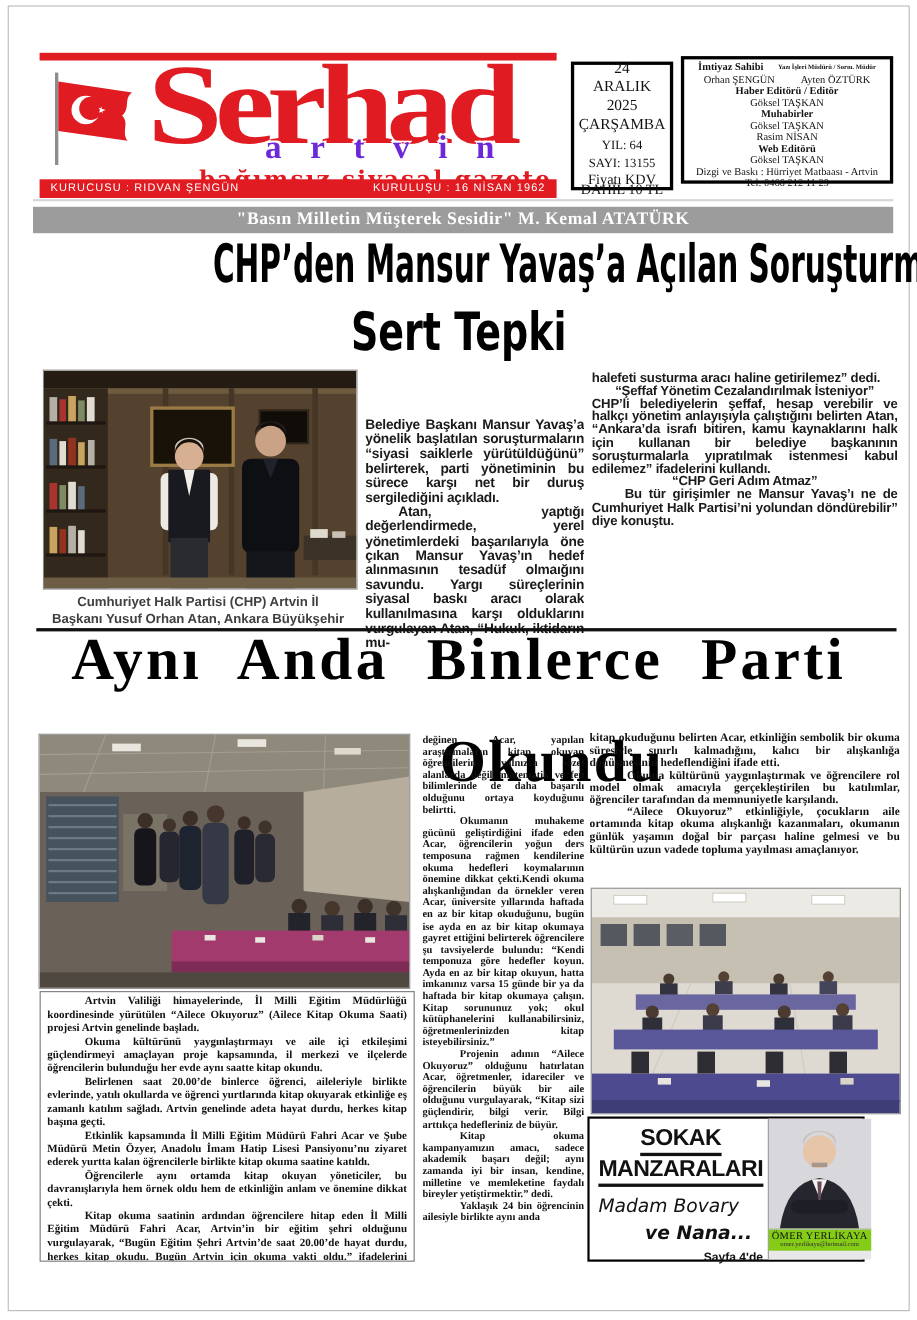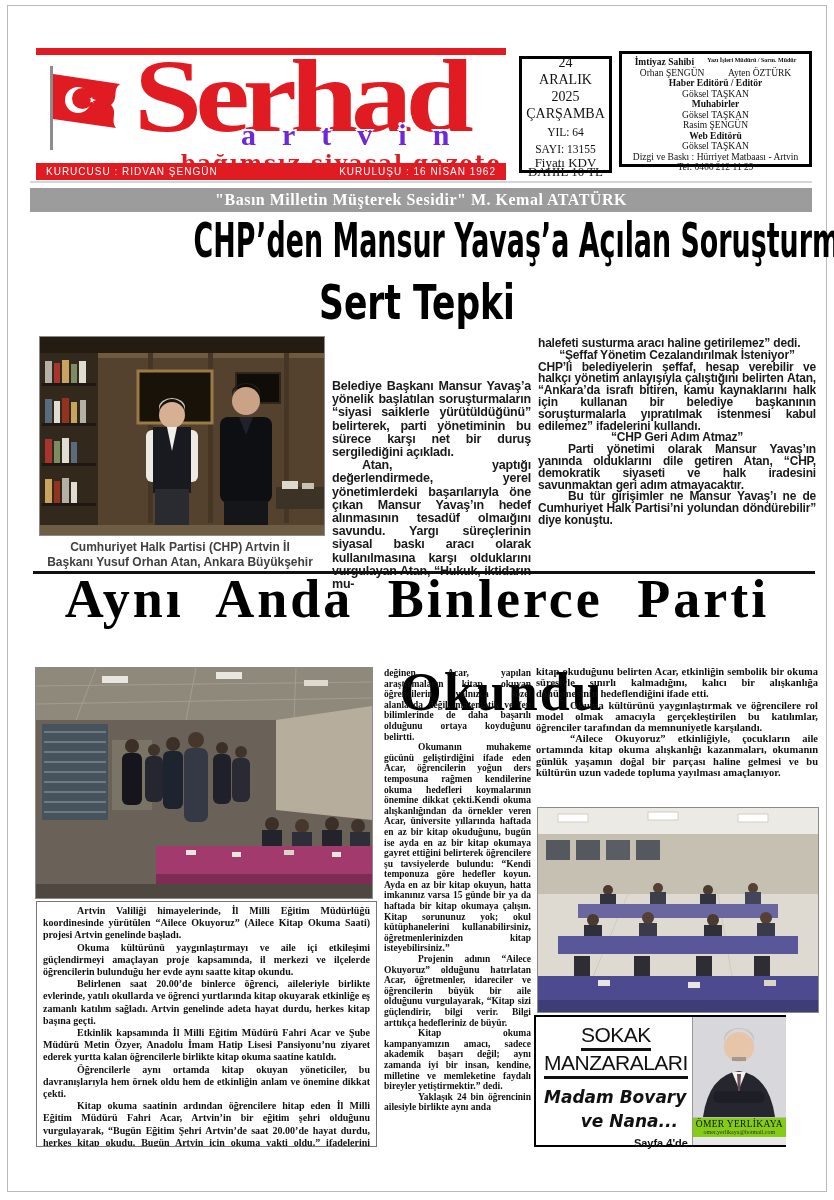--- a/index.html
+++ b/index.html
@@ -24,21 +24,21 @@
   .mast-underline{position:absolute;left:30px;top:181px;width:782px;height:2px;background:#d6d6d6;}
 
   
   .datebox{position:absolute;left:519px;top:56px;width:87px;height:111px;border:3px solid #000;
       display:flex;flex-direction:column;align-items:center;justify-content:center;text-align:center;
       font-size:14px;line-height:17px;}
   .datebox .small{font-size:11.5px;line-height:14px;margin-top:3px;}
   .datebox .tiny{font-size:13px;line-height:9px;margin-top:2px;}
   .imprint{position:absolute;left:619px;top:51px;width:193px;height:116px;border:3px solid #000;
       text-align:center;font-size:9.5px;line-height:10.5px;padding-top:3px;box-sizing:border-box;}
-  .imprint .row{display:flex;justify-content:space-around;padding:0 6px;}
+  .imprint .row{display:flex;justify-content:space-around;padding:0 6px;align-items:center;}
   .imprint .lbl{font-weight:700;}
   .imprint .micro{font-size:6px;line-height:7px;font-weight:700;}
 
   
   .quotebar{position:absolute;left:30px;top:188px;width:782px;height:24px;background:#9c9c9c;color:#fff;
       display:flex;align-items:center;justify-content:center;font-weight:700;font-size:16px;letter-spacing:.5px;}
 
   
   .h1{position:absolute;left:18px;top:213px;width:798px;text-align:center;color:#000;
       font-family:"DejaVu Sans",sans-serif;font-weight:700;}
@@ -75,23 +75,23 @@
   .s2right{position:absolute;left:536px;top:666px;width:282px;height:141px;font-size:10.5px;line-height:11.2px;
       font-weight:700;text-align:justify;overflow:hidden;}
   .serifcol p{margin:0;}
   .serifcol p.ind{text-indent:34px;}
   .photo3{position:absolute;left:538px;top:808px;width:280px;height:204px;outline:1px solid #8a8a8a;}
 
   
   .colbox{position:absolute;left:534px;top:1015px;width:252px;height:132px;border:2px solid #000;
       box-sizing:border-box;display:flex;}
   .colbox-left{flex:1;padding:6px 4px 4px 8px;font-family:"Liberation Sans",sans-serif;}
-  .cb-title{display:block;text-align:center;font-weight:400;font-size:21px;line-height:24px;letter-spacing:-.5px;}
+  .cb-title{display:block;text-align:center;font-weight:700;font-size:21px;line-height:24px;letter-spacing:-.5px;}
   .cb-title span{border-bottom:3px solid #111;display:inline-block;padding-bottom:1px;}
-  .cb-line1{font-family:"DejaVu Sans",sans-serif;font-style:italic;font-weight:700;font-size:17px;margin-top:8px;}
+  .cb-line1{font-family:"DejaVu Sans",sans-serif;font-style:italic;font-weight:400;font-size:17px;margin-top:8px;}
   .cb-line2{font-family:"DejaVu Sans",sans-serif;font-style:italic;font-weight:700;font-size:17px;text-align:right;padding-right:10px;margin-top:4px;}
   .cb-page{font-family:"Liberation Sans",sans-serif;font-weight:700;font-size:11px;text-align:right;margin-top:6px;}
   .portrait{width:94px;border-left:1px solid #999;display:flex;flex-direction:column;background:#e8e8ea;}
   .portrait svg{display:block;}
   .portrait-cap{background:#84cc16;text-align:center;border-top:1px solid #bbb;padding:1px 0 2px;}
   .portrait-name{font-size:9.5px;font-weight:400;letter-spacing:.3px;}
   .portrait-mail{font-size:6px;color:#333;}
 </style>
 </head>
 <body>
@@ -136,21 +136,21 @@
       <span class="micro">Yazı İşleri Müdürü / Sorm. Müdür</span>
     </div>
     <div class="row">
       <span>Orhan ŞENGÜN</span>
       <span>Ayten ÖZTÜRK</span>
     </div>
     <div class="lbl">Haber Editörü / Editör</div>
     <div>Göksel TAŞKAN</div>
     <div class="lbl">Muhabirler</div>
     <div>Göksel TAŞKAN</div>
-    <div>Rasim ŞENGÜN</div>
+    <div>Rasim NİSAN</div>
     <div class="lbl">Web Editörü</div>
     <div>Göksel TAŞKAN</div>
     <div>Dizgi ve Baskı : Hürriyet Matbaası - Artvin</div>
     <div>Tel: 0466 212 11 29</div>
   </div>
 
   <div class="quotebar">
     <span>"Basın Milletin Müşterek Sesidir" M. Kemal ATATÜRK</span>
   </div>
 
@@ -217,21 +217,20 @@
 
   <div class="s1col s1colA">
     <p>Belediye Başkanı Mansur Yavaş’a yönelik başlatılan soruşturmaların “siyasi saiklerle yürütüldüğünü” belirterek, parti yönetiminin bu sürece karşı net bir duruş sergilediğini açıkladı.</p>
     <p class="ind">Atan, yaptığı değerlendirmede, yerel yönetimlerdeki başarılarıyla öne çıkan Mansur Yavaş’ın hedef alınmasının tesadüf olmaığını savundu. Yargı süreçlerinin siyasal baskı aracı olarak kullanılmasına karşı olduklarını vurgulayan Atan, “Hukuk, iktidarın mu-</p>
   </div>
   <div class="s1col s1colB">
     <p>halefeti susturma aracı haline getirilemez” dedi.</p>
     <p class="center">“Şeffaf Yönetim Cezalandırılmak İsteniyor”</p>
     <p>CHP’li belediyelerin şeffaf, hesap verebilir ve halkçı yönetim anlayışıyla çalıştığını belirten Atan, “Ankara’da israfı bitiren, kamu kaynaklarını halk için kullanan bir belediye başkanının soruşturmalarla yıpratılmak istenmesi kabul edilemez” ifadelerini kullandı.</p>
     <p class="center">“CHP Geri Adım Atmaz”</p>
-    <p class="ind">Parti yönetimi olarak Mansur Yavaş’ın yanında olduklarını dile getiren Atan, “CHP, demokratik siyaseti ve halk iradesini savunmaktan geri adım atmayacaktır.</p>
     <p class="ind">Bu tür girişimler ne Mansur Yavaş’ı ne de Cumhuriyet Halk Partisi’ni yolundan döndürebilir” diye konuştu.</p>
   </div>
 
   <div class="rule1"></div>
 
   <div class="h2">
     <div class="l1">Aynı Anda Binlerce Parti</div>
     <div class="l2">Kitap Okundu</div>
   </div>
 

